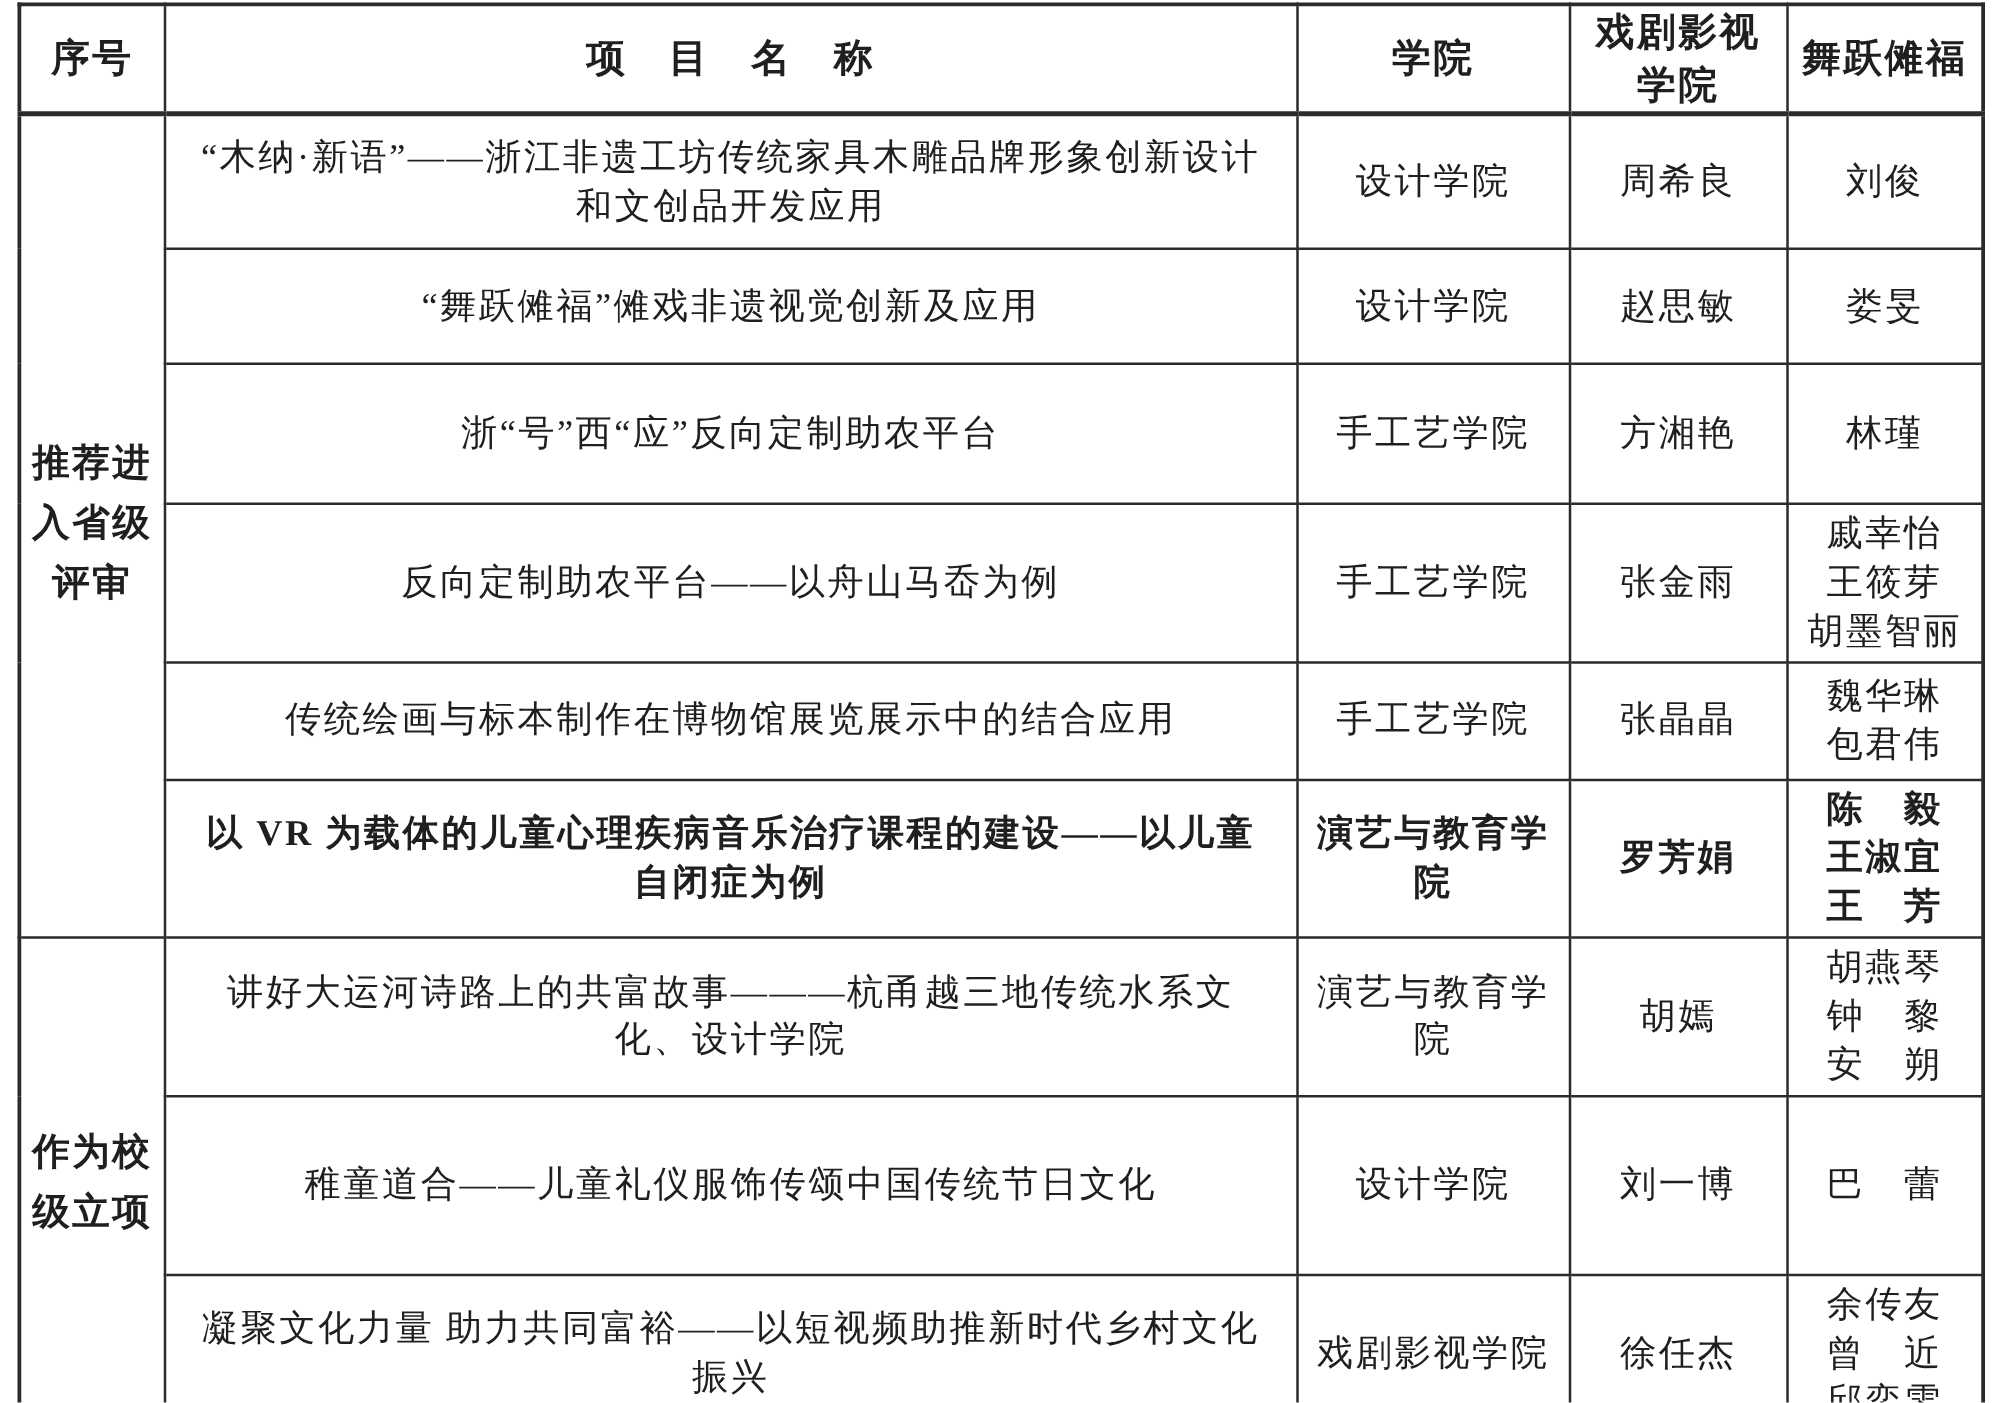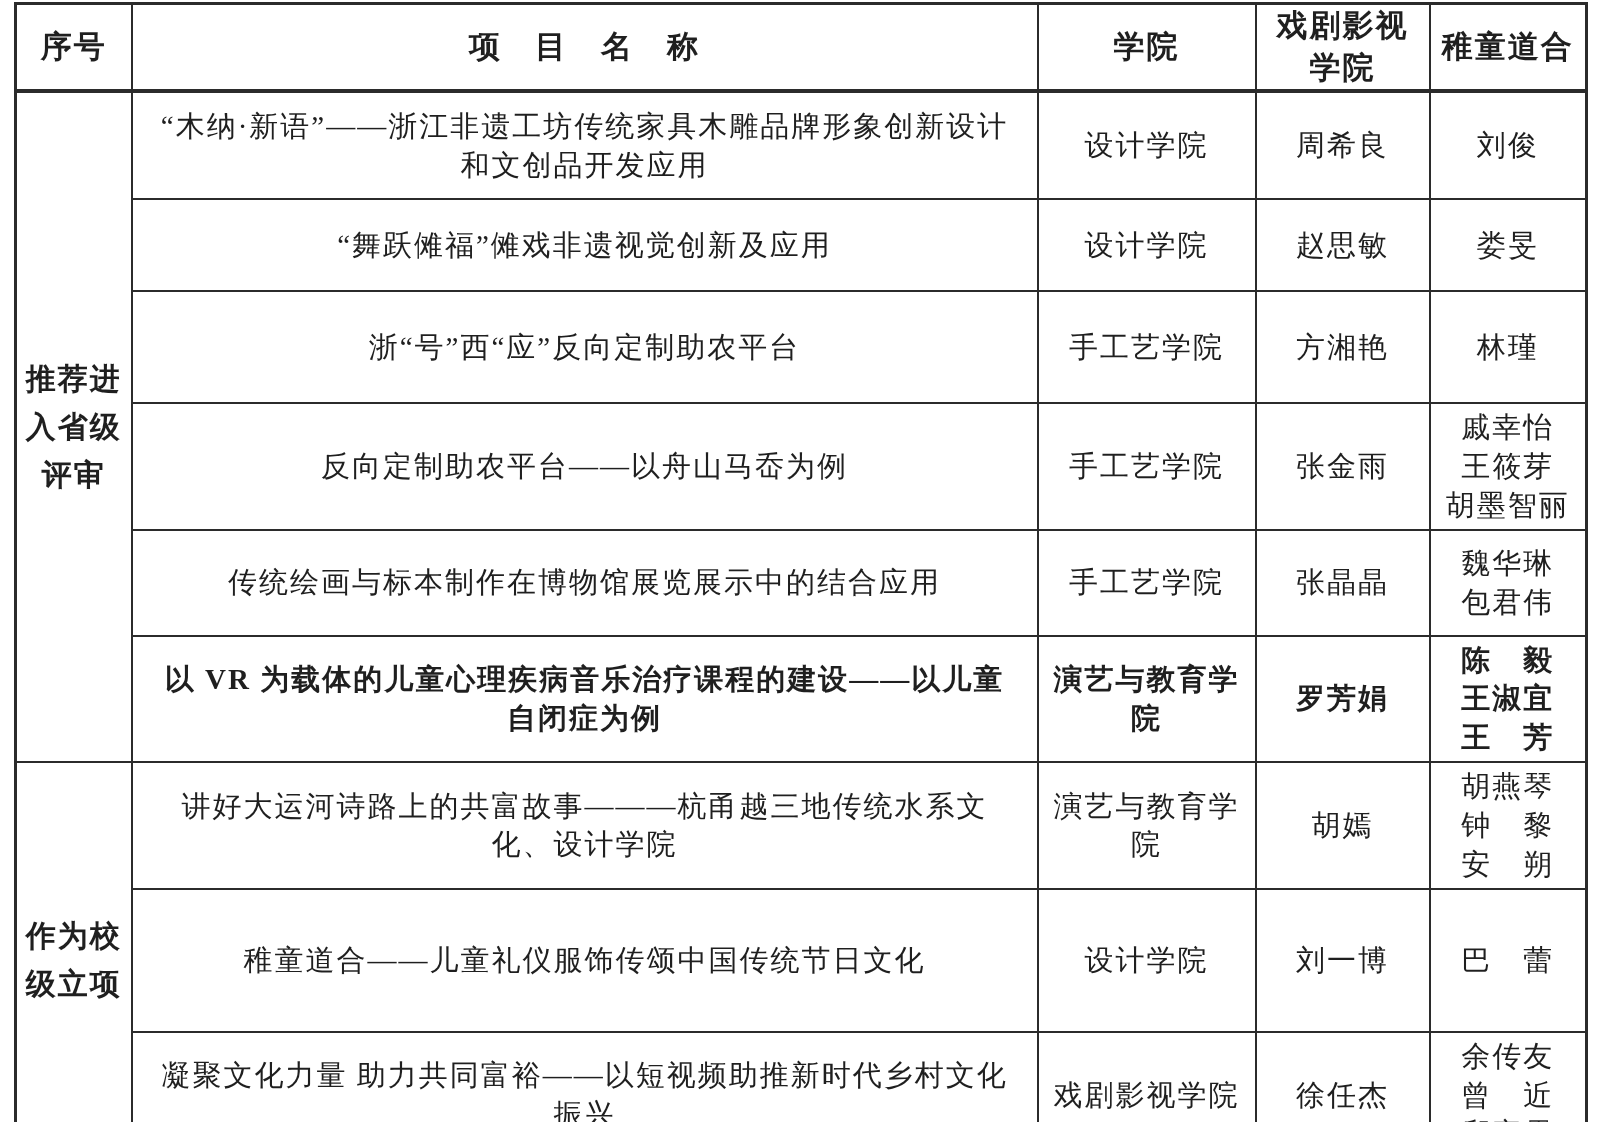--- a/index.html
+++ b/index.html
@@ -41,34 +41,35 @@
     letter-spacing: 2px;
     line-height: 1.34;
     padding: 4px 8px;
   }
   td.cell-group {
     font-weight: 700;
     font-size: 30px;
     line-height: 1.6;
     white-space: pre-line;
     padding: 0 6px;
+    font-family: Liberation Mono, monospace;
   }
   td.cell-project {
     padding: 4px 26px;
   }
   td.cell-advisor, td.cell-college, td.cell-leader {
     white-space: pre-line;
     padding: 4px 6px;
   }
   tr.h-head { height: 78px; }
   tr.h-r1 { height: 108px; }
   tr.h-r2 { height: 92px; }
   tr.h-r3 { height: 112px; }
   tr.h-r4 { height: 118px; }
-  tr.h-r5 { height: 106px; }
+  tr.h-r5 { height: 94px; }
   tr.h-r6 { height: 118px; font-weight: bold; }
   tr.h-r7 { height: 112px; }
   tr.h-r8 { height: 143px; }
   tr.h-r9 { height: 126px; }
 </style>
 </head>
 <body>
 
 <div class="page">
   <table class="doc-table">
@@ -78,21 +79,21 @@
       <col style="width:218px">
       <col style="width:174px">
       <col style="width:157px">
     </colgroup>
     <thead>
       <tr class="h-head">
         <th>序号</th>
         <th>项　目　名　称</th>
         <th>学院</th>
         <th>戏剧影视学院</th>
-        <th>稚童道合</th>
+        <th>舞跃傩福</th>
       </tr>
     </thead>
     <tbody>
       <tr class="h-r1">
         <td class="cell-group" rowspan="6">推荐进
 入省级
 评审</td>
         <td class="cell-project">“木纳·新语”——浙江非遗工坊传统家具木雕品牌形象创新设计和文创品开发应用</td>
         <td class="cell-college">设计学院</td>
         <td class="cell-leader">周希良</td>

